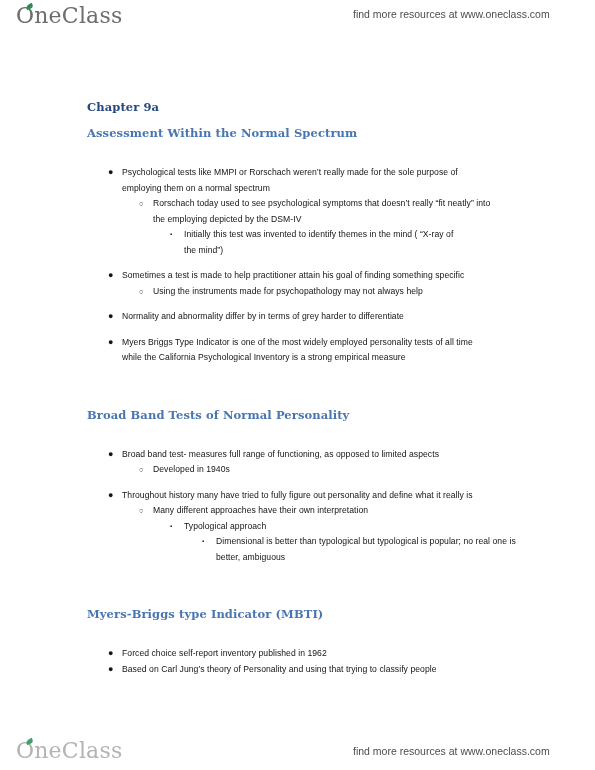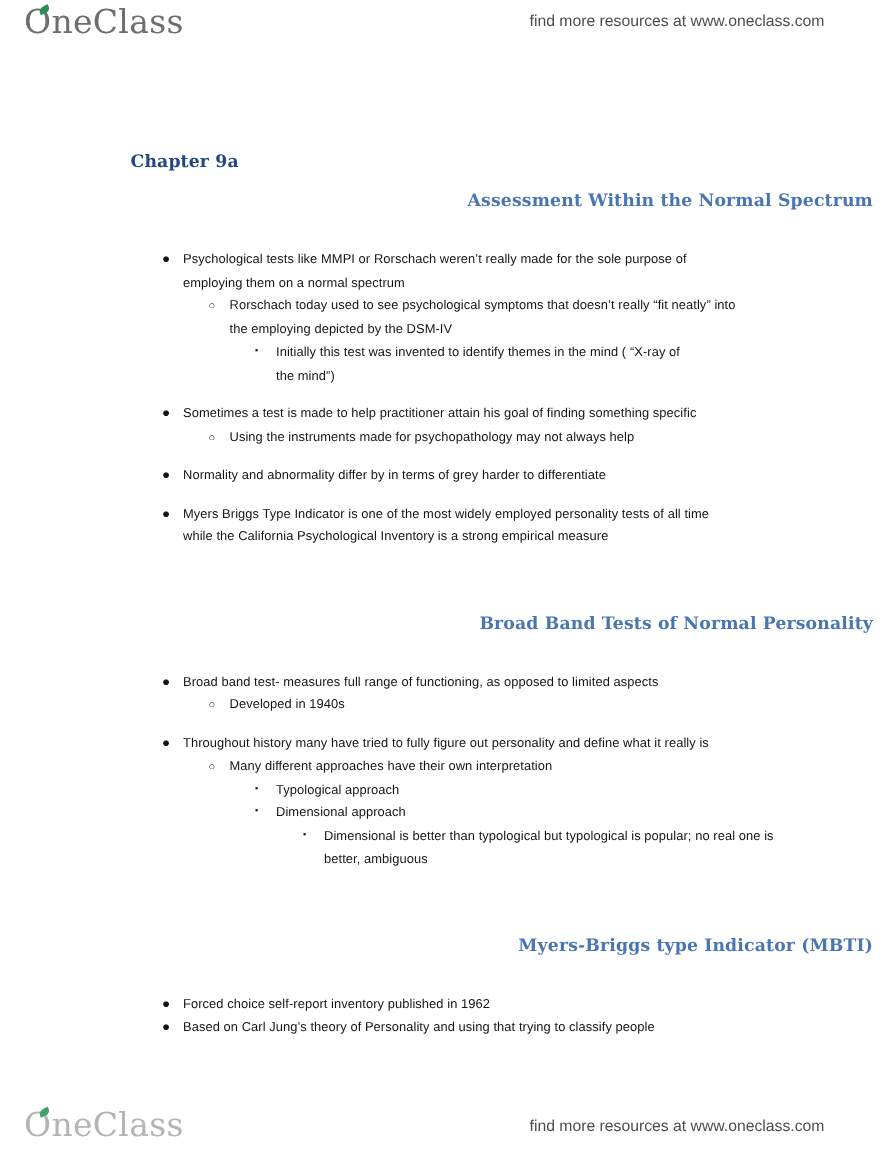--- a/index.html
+++ b/index.html
@@ -82,28 +82,27 @@
     margin: 0 0 0 87px;
     font-family: "DejaVu Serif", "Liberation Serif", serif;
     font-weight: bold;
     font-size: 11.5px;
     color: #23477e;
     letter-spacing: .1px;
     line-height: 14px;
   }
 
   .section-heading {
-    margin: 0 0 0 120px;
+    margin: 0 0 0 87px;
     font-family: "DejaVu Serif", "Liberation Serif", serif;
     font-weight: bold;
     font-size: 11.5px;
     color: #4a76b0;
     letter-spacing: .1px;
     line-height: 14px;
-    text-align: right;
   }
 
   .heading-gap-sm { height: 12px; }
   .heading-gap-md { height: 25px; }
   .heading-gap-lg { height: 42px; }
 
   
   .bullet {
     position: relative;
     font-size: 8.6px;
@@ -230,24 +229,20 @@
   <div class="bullet lvl2">
     <span class="marker">○</span>
     <span class="btext">Many different approaches have their own interpretation</span>
   </div>
 
   <div class="bullet lvl3">
     <span class="marker">▪</span>
     <span class="btext">Typological approach</span>
   </div>
 
-  <div class="bullet lvl3">
-    <span class="marker">▪</span>
-    <span class="btext">Dimensional approach</span>
-  </div>
 
   <div class="bullet lvl4">
     <span class="marker">▪</span>
     <span class="btext">Dimensional is better than typological but typological is popular; no real one is better, ambiguous</span>
   </div>
 
   <div class="heading-gap-lg"></div>
 
   <h2 class="section-heading">Myers-Briggs type Indicator (MBTI)</h2>
 

